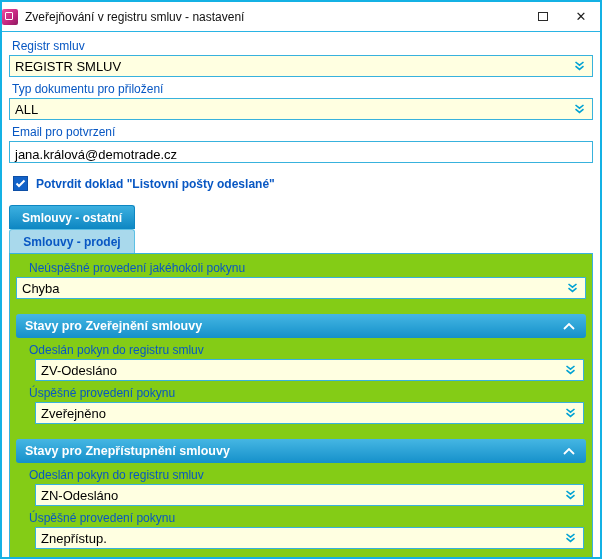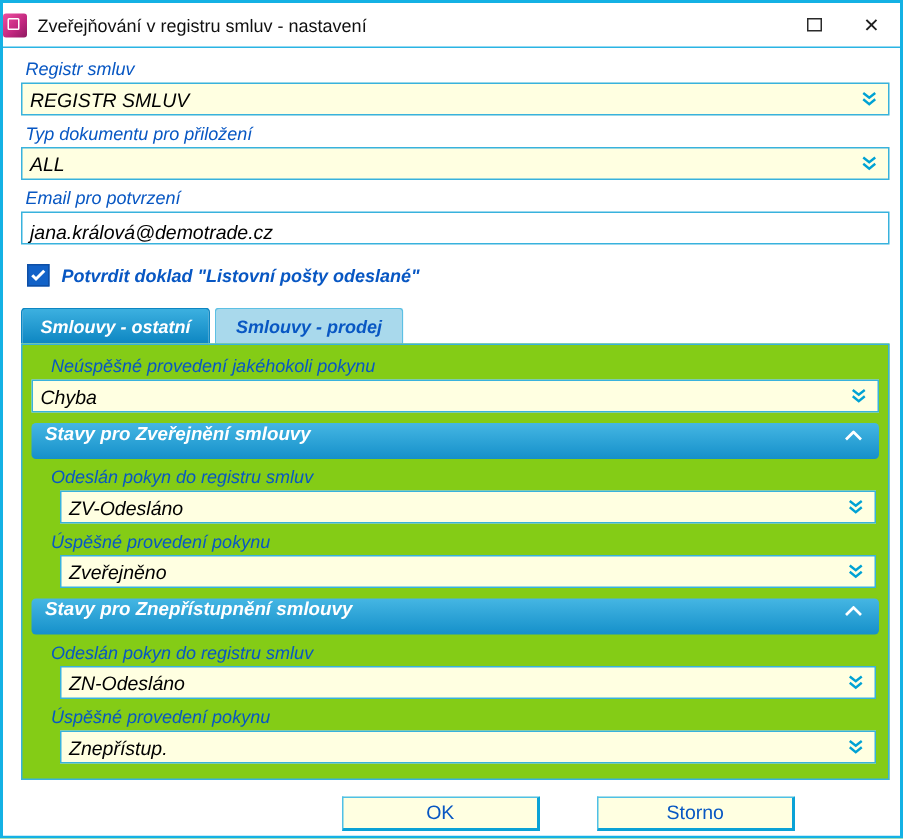--- a/index.html
+++ b/index.html
@@ -18,49 +18,49 @@
     background:linear-gradient(135deg,#ef4fa0 0%,#c0267e 60%,#8e1a60 100%);
     position:relative;}
   .app-icon::after{content:"";position:absolute;left:3px;top:3px;width:6px;height:6px;
     border:1.5px solid #ffffff;border-radius:1px;}
   .title{font-size:12px;color:#101010;margin-left:7px;flex:1;white-space:nowrap;overflow:hidden;}
   .winbtn{width:38px;height:29px;display:flex;align-items:center;justify-content:center;
     color:#202020;font-size:13px;cursor:default;}
   .maxglyph{width:10px;height:9px;border:1px solid #2a2a2a;display:block;}
 
   
-  .content{flex:1;display:flex;flex-direction:column;padding:2px 7px 0 12px;font-style:italic;}
+  .content{flex:1;display:flex;flex-direction:column;padding:2px 7px 0 7px;}
 
   .lbl{color:#0857c3;font-size:12px;margin:5px 0 2px 3px;line-height:14px;}
   .field{height:22px;border:1px solid #38b2dd;background:#ffffe1;display:flex;
     align-items:center;justify-content:space-between;padding:0 5px 0 5px;
     font-size:13px;color:#000;}
   .field.white-bg{background:#ffffff;align-items:flex-end;}
   .dd{display:flex;align-items:center;justify-content:center;width:16px;height:20px;cursor:pointer;}
 
   
   .cbrow{display:flex;align-items:center;gap:8px;margin:13px 0 6px 4px;}
   .cb{width:15px;height:15px;background:#1262c8;border:1px solid #0e4fa6;
     display:flex;align-items:center;justify-content:center;flex:0 0 15px;cursor:pointer;}
   .cblabel{color:#0857c3;font-weight:bold;font-size:12px;}
 
   
-  .tabs{display:flex;margin-top:8px;}
+  .tabs{display:flex;margin-top:8px;flex-direction:column;}
   .tab{width:126px;padding:5px 0 4px;text-align:center;font-size:12px;font-weight:bold;
     background:#a9d9ec;color:#0857c3;border:1px solid #5cc0e4;border-bottom:none;
     border-radius:3px 3px 0 0;margin-right:3px;cursor:pointer;}
   .tab.active{background:linear-gradient(#3cb0e0,#0d86c2);color:#ffffff;border-color:#0d86c2;}
 
   .tabpanel{border:1px solid #38b2dd;background:#84cc16;padding:2px 6px 10px 6px;flex:1;}
   .inner-lbl{margin-left:13px;}
   .sec-field{margin-left:19px;margin-right:2px;}
 
-  .section-h{margin-top:7px;height:24px;border-radius:3px;
+  .section-h{margin-top:15px;height:24px;border-radius:3px;
     background:linear-gradient(#45b6e3,#1590ca);color:#ffffff;font-weight:bold;
-    font-size:12.5px;display:flex;justify-content:space-between;
+    font-size:12.5px;display:flex;align-items:center;justify-content:space-between;
     padding:0 9px;cursor:pointer;}
   .chev-btn{display:flex;align-items:center;justify-content:center;width:16px;height:16px;cursor:pointer;}
 
   
   .btnrow{flex:0 0 44px;display:flex;align-items:center;justify-content:flex-end;
     gap:38px;padding-right:70px;background:#ffffff;}
   .btn{width:132px;height:23px;background:#ffffe1;color:#0857c3;font-size:13px;
     border:1px solid #4fc0e6;border-bottom:2px solid #0aa2d6;border-right:2px solid #0aa2d6;
     display:flex;align-items:center;justify-content:center;cursor:pointer;}
 </style>

